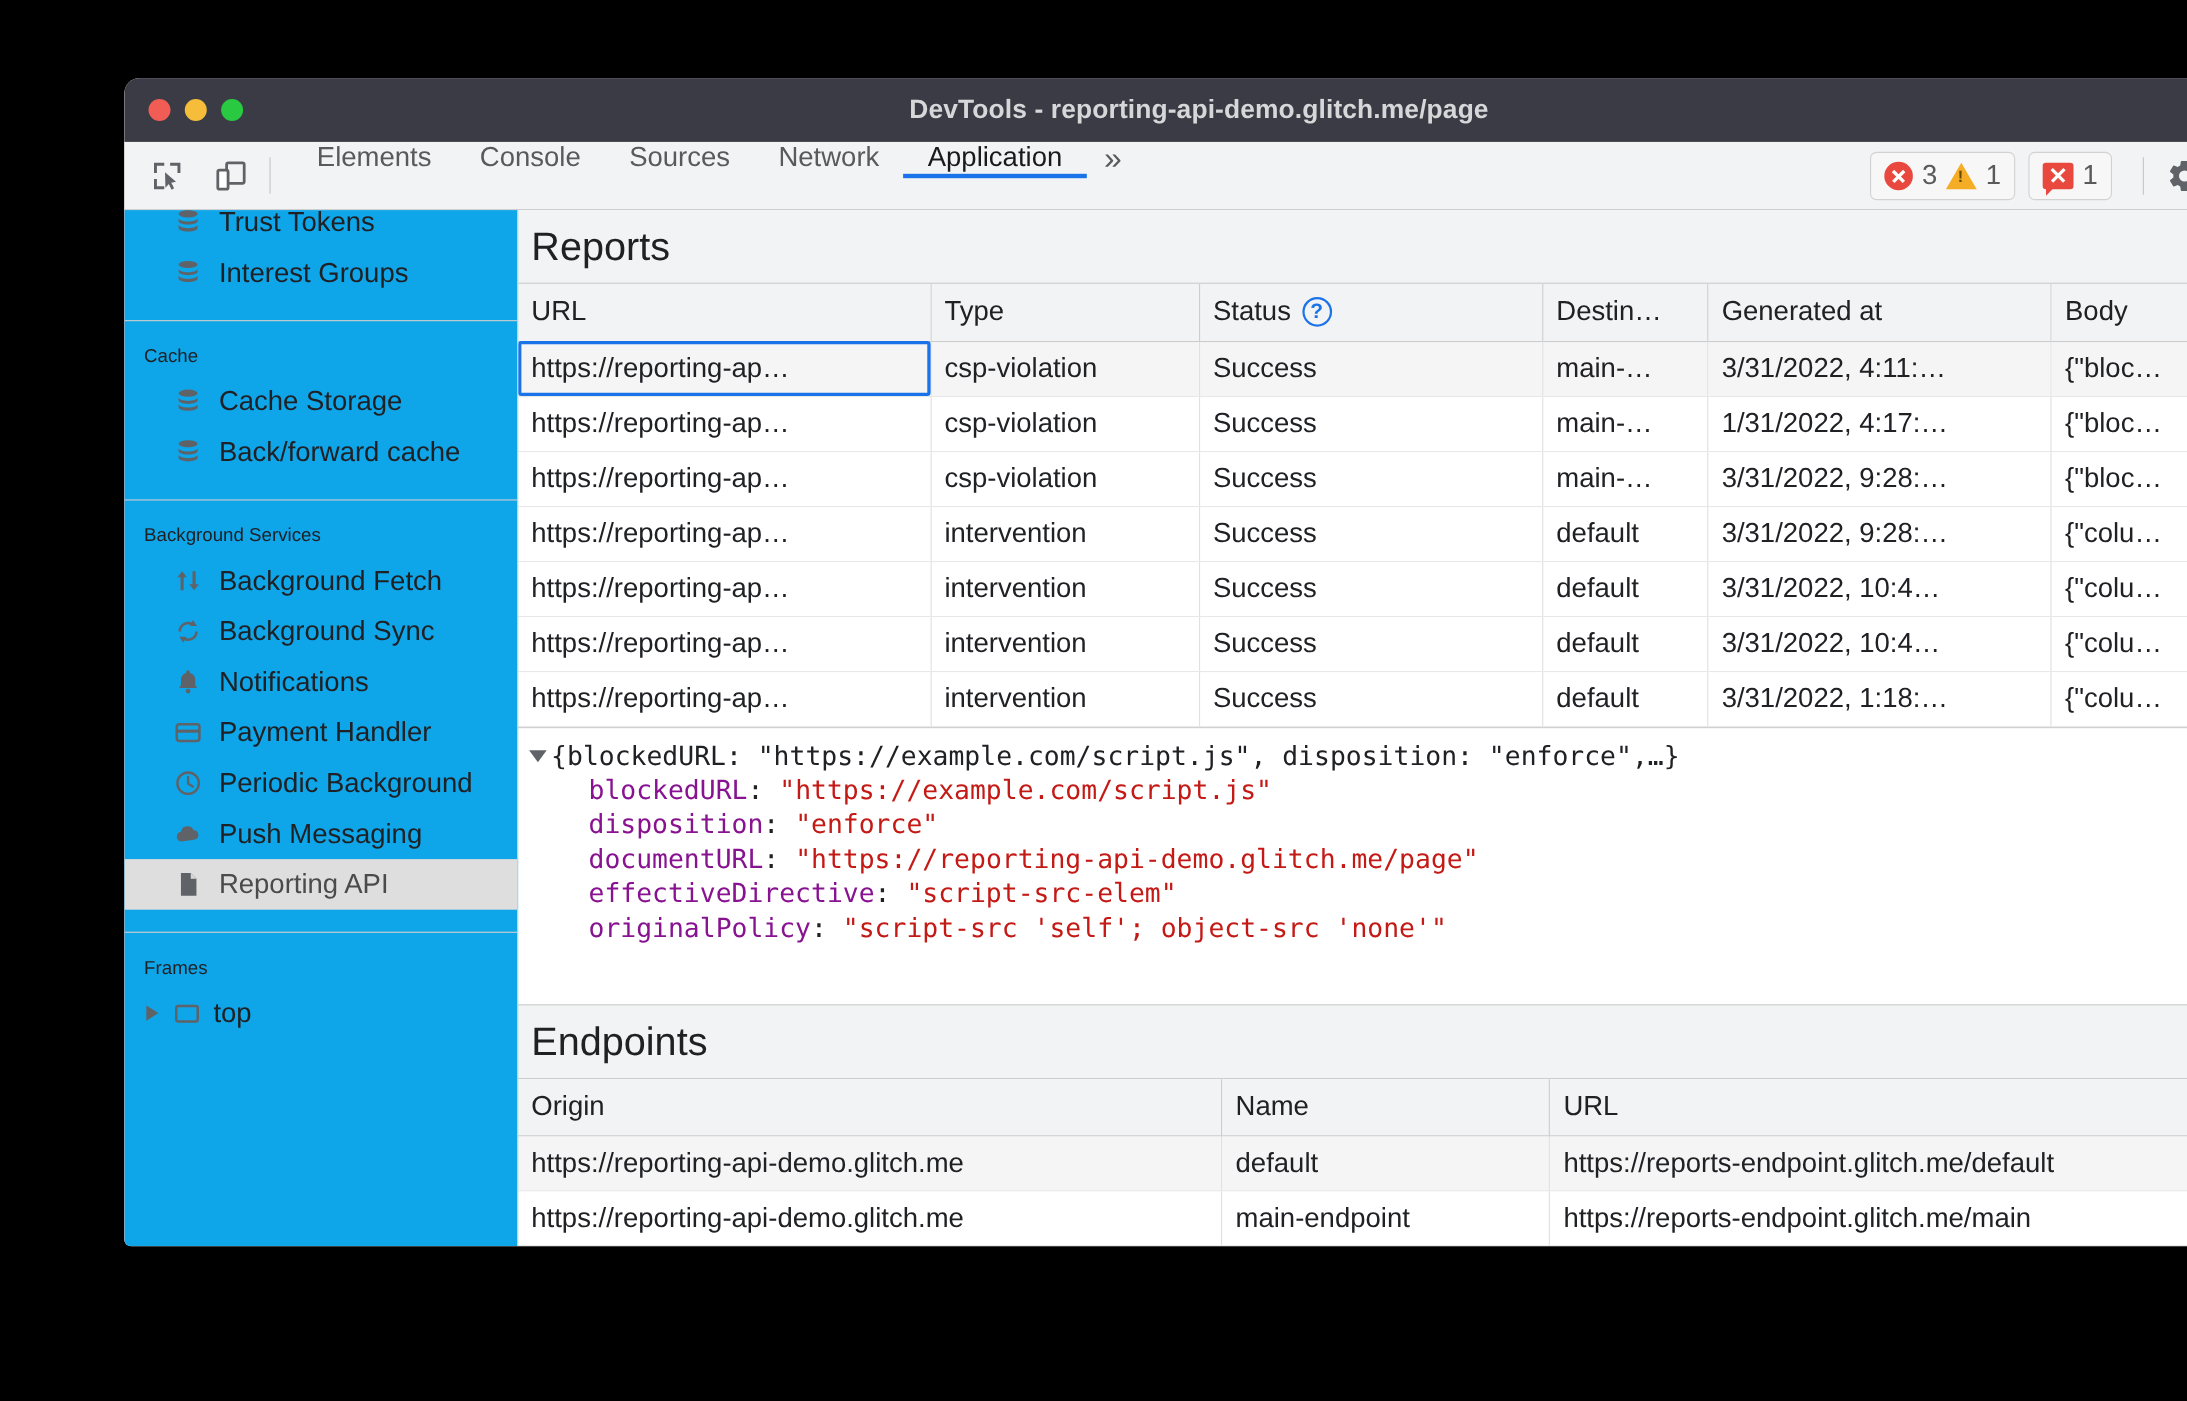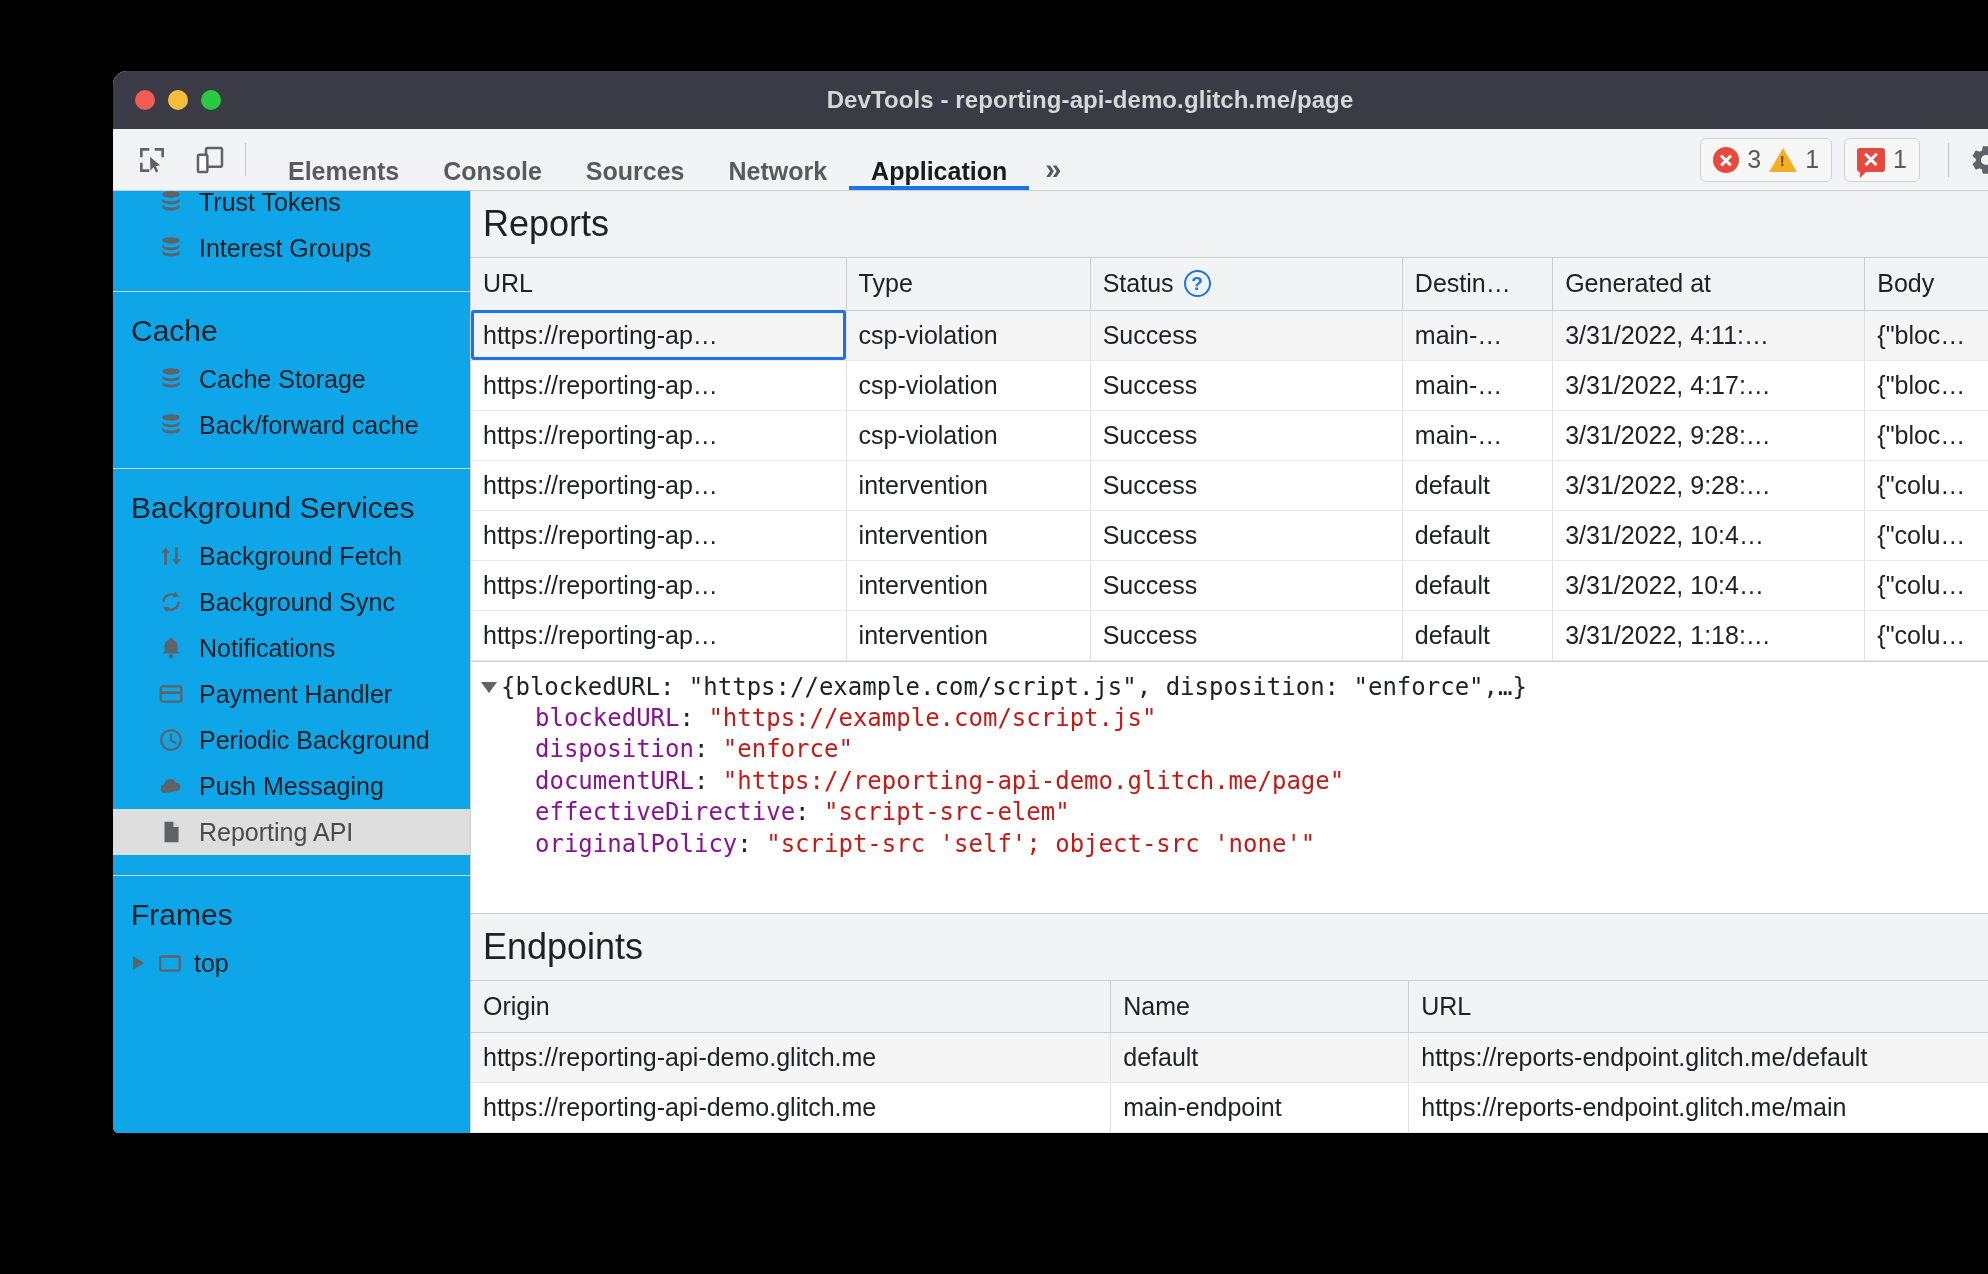--- a/index.html
+++ b/index.html
@@ -81,24 +81,23 @@
     cursor: pointer;
   }
   .tb-sep {
     width: 1px;
     background: #c6c6c6;
     margin: 14px 0;
     flex: 0 0 auto;
   }
   .tabs {
     display: flex;
-    align-items: flex-end;
+    align-items: flex-start;
     padding-left: 20px;
     gap: 0;
-    font-weight: bold;
   }
   .tab {
     display: flex;
     align-items: center;
     padding: 0 22px;
     font-size: 25px;
     color: #5a5a5a;
     cursor: pointer;
     border-bottom: 4px solid transparent;
     white-space: nowrap;
@@ -215,21 +214,21 @@
     overflow: hidden;
     position: relative;
     padding-top: 0;
   }
   .side-group { padding-bottom: 6px; }
   .side-divider {
     border-top: 1px solid #d0d0d0;
     margin: 14px 0 0 0;
   }
   .group-title {
-    font-size: 30px;
+    font-size: 17px;
     color: #202124;
     padding: 22px 0 8px 18px;
   }
   .side-item {
     display: flex;
     align-items: center;
     height: 46px;
     padding-left: 44px;
     gap: 14px;
     cursor: pointer;
@@ -662,21 +661,21 @@
               <td>Success</td>
               <td>main-…</td>
               <td>3/31/2022, 4:11:…</td>
               <td>{"bloc…</td>
             </tr>
             <tr class="even">
               <td>https://reporting-ap…</td>
               <td>csp-violation</td>
               <td>Success</td>
               <td>main-…</td>
-              <td>3/31/2022, 4:17:…</td>
+              <td>1/31/2022, 4:17:…</td>
               <td>{"bloc…</td>
             </tr>
             <tr class="even">
               <td>https://reporting-ap…</td>
               <td>csp-violation</td>
               <td>Success</td>
               <td>main-…</td>
               <td>3/31/2022, 9:28:…</td>
               <td>{"bloc…</td>
             </tr>

